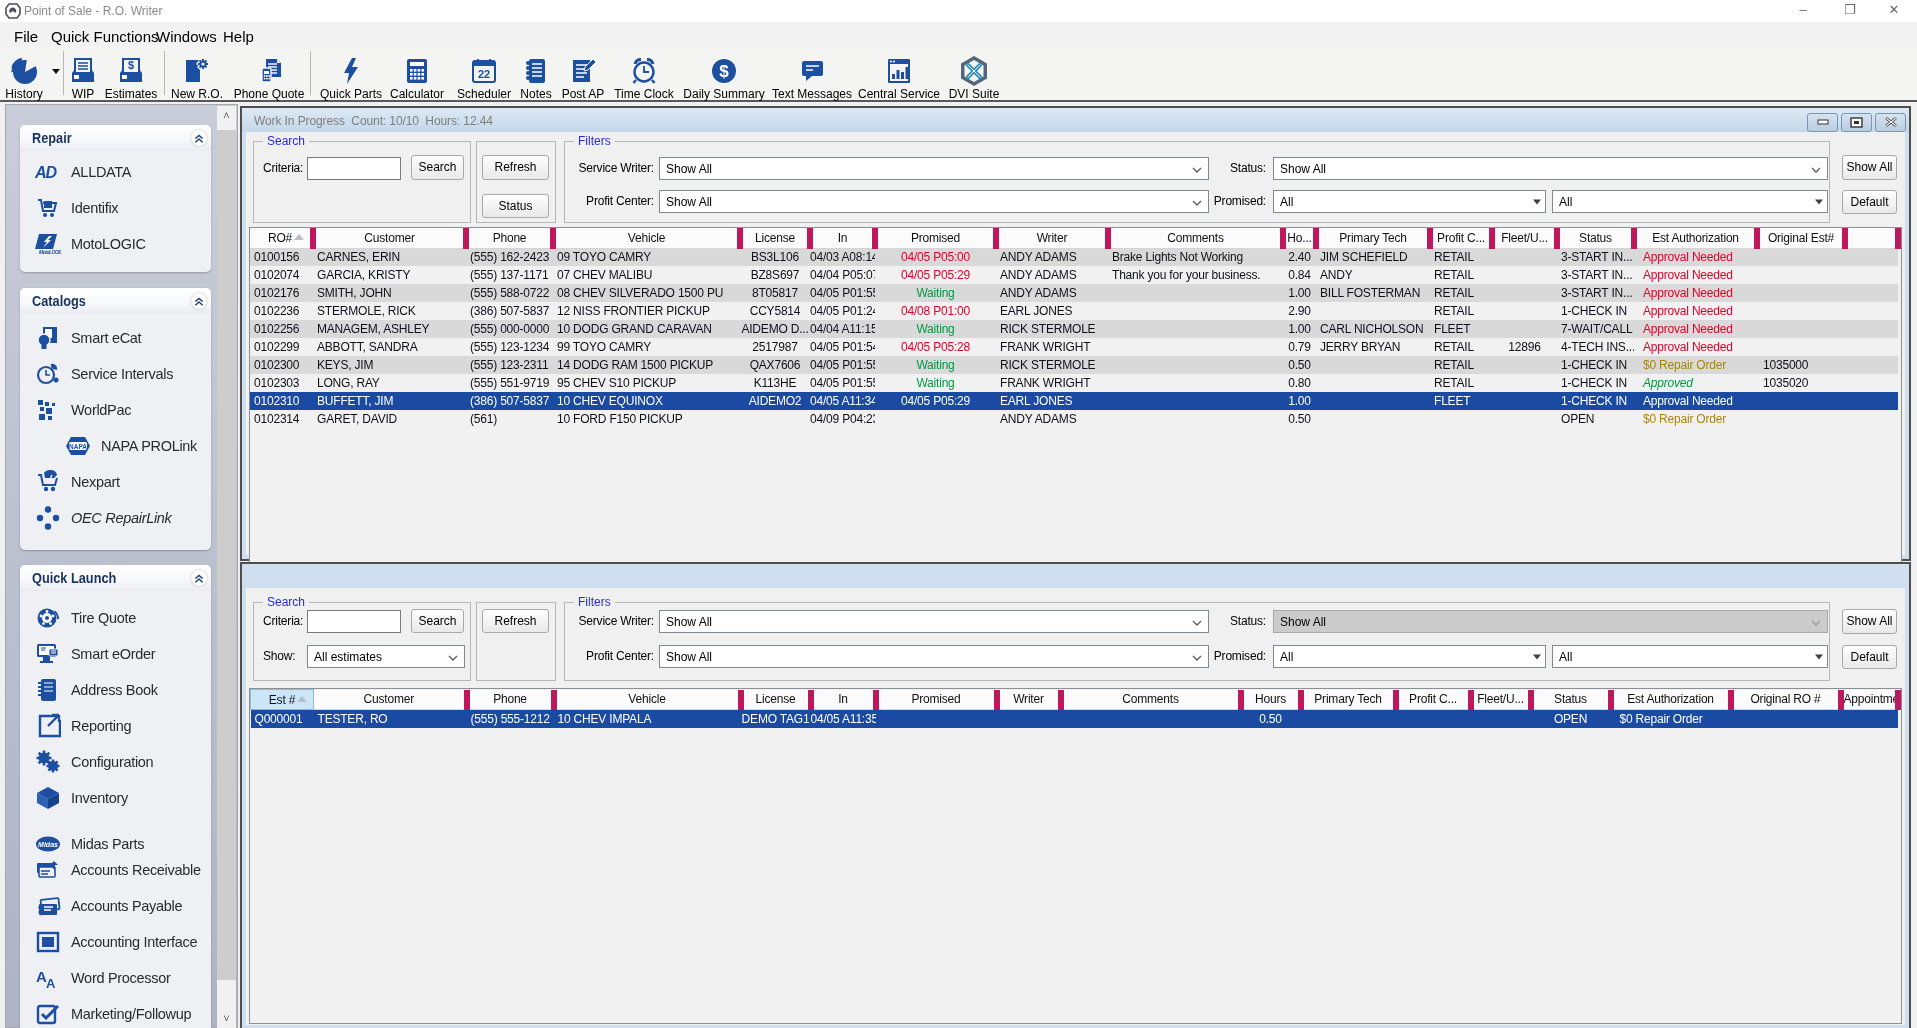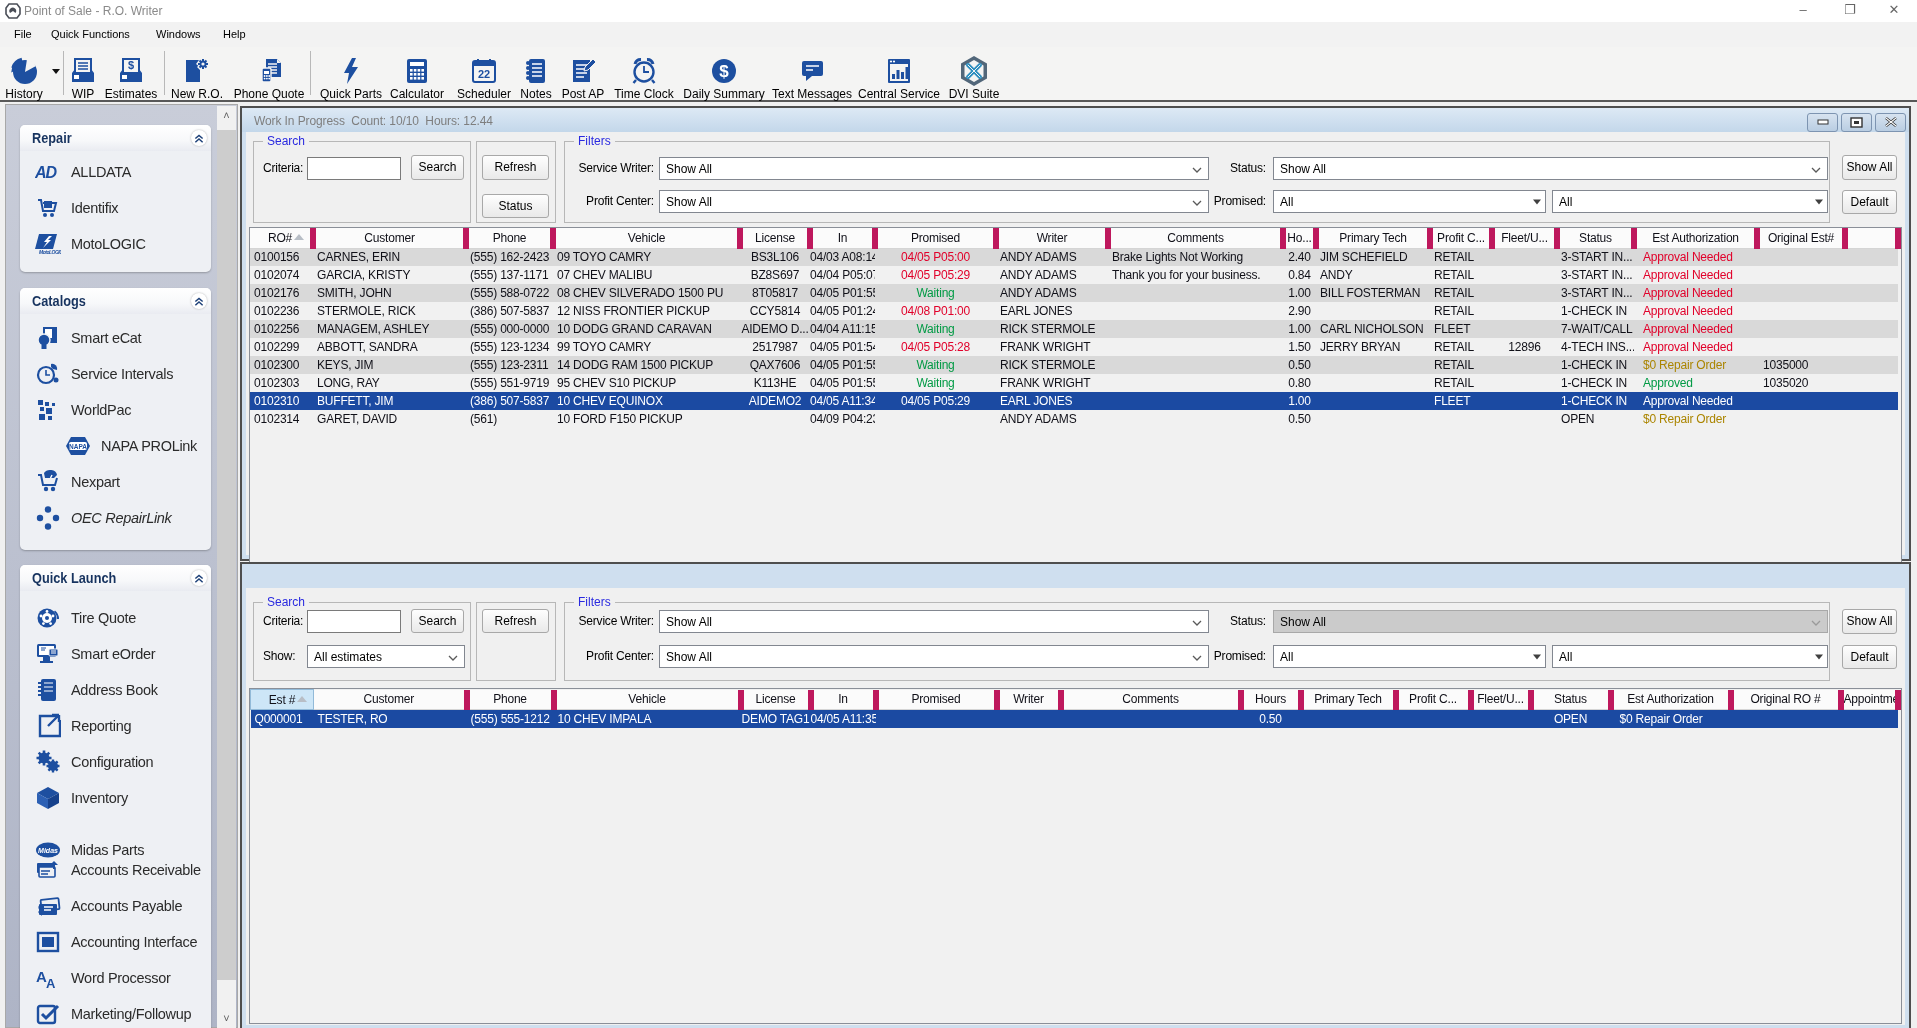--- a/index.html
+++ b/index.html
@@ -2,21 +2,21 @@
 <html><head>
 <meta charset="utf-8">
 <style>
 * { margin:0; padding:0; box-sizing:border-box; }
 html,body { width:1917px; height:1028px; overflow:hidden; font-family:"Liberation Sans", sans-serif; background:#f0f0f0; }
 #titlebar { position:absolute; left:0; top:0; width:1917px; height:22px; background:#ffffff; }
 #titlebar .ttext { position:absolute; left:24px; top:4px; font-size:12px; color:#8a8a8a; }
 #titlebar .appico { position:absolute; left:5px; top:3px; }
 .wbtn { position:absolute; top:0; width:14px; height:20px; color:#666; font-size:13px; text-align:center; line-height:20px; }
 #menubar { position:absolute; left:0; top:22px; width:1917px; height:25px; background:#f2f2f2; }
-#menubar span { position:absolute; top:6px; font-size:11px; color:#000; }
+#menubar span { position:absolute; top:6px; font-size:15px; color:#000; }
 #toolbar { position:absolute; left:0; top:47px; width:1917px; height:55px; background:#f4f4f3; border-bottom:2px solid #585858; }
 .tbi { position:absolute; top:9px; text-align:center; }
 .tbi .lbl { font-size:12px; color:#000; margin-top:1px; white-space:nowrap; }
 .tbi .ico { height:30px; display:flex; align-items:center; justify-content:center; }
 .tsep { position:absolute; top:4px; width:1px; height:44px; background:#b8b8b8; }
 
 #sidebar { position:absolute; left:5px; top:104px; width:233px; height:924px; background:linear-gradient(180deg,#c9cdd9 0%,#aeb4c6 100%); border:1px solid #a8a8a8; }
 #sbscroll { position:absolute; right:1px; top:1px; width:19px; height:922px; background:#f1f1f1; }
 #sbthumb { position:absolute; left:0px; top:24px; width:19px; height:850px; background:#cdcdcd; }
 .sbarrow { position:absolute; left:0; width:19px; height:19px; color:#606060; font-size:11px; text-align:center; line-height:19px; }
@@ -488,21 +488,21 @@
     <div class="pitem" style="top:215px;">
         <span class="pico">
           <svg width="26" height="26" viewBox="0 0 26 26">
             <path d="M13 2 L24 8 L13 14 L2 8 Z" fill="#1d4fa0"></path>
             <path d="M2 8 L13 14 V24 L2 18 Z" fill="#2c60b4"></path>
             <path d="M24 8 L13 14 V24 L24 18 Z" fill="#16418c"></path>
           </svg>
         </span>
         <span class="ptxt">Inventory</span>
       </div>
-    <div class="pitem" style="top:267px;text-align:right;">
+    <div class="pitem" style="top:261px;text-align:right;">
         <span class="pico">
           <svg width="26" height="26" viewBox="0 0 26 26">
             <ellipse cx="13" cy="13" rx="12" ry="7.5" fill="#1d4fa0"></ellipse>
             <text x="13" y="16" font-size="7" font-weight="bold" font-style="italic" fill="#fff" text-anchor="middle" font-family="Liberation Sans">Midas</text>
           </svg>
         </span>
         <span class="ptxt">Midas Parts</span>
       </div>
     <div class="pitem" style="top:287px;">
         <span class="pico">
@@ -763,21 +763,21 @@
         <tr class="even">
               <td>0102299</td>
               <td>ABBOTT, SANDRA</td>
               <td>(555) 123-1234</td>
               <td>99 TOYO CAMRY</td>
               <td class="ctr">2517987</td>
               <td class="ctr">04/05 P01:54</td>
               <td class="ctr red">04/05 P05:28</td>
               <td>FRANK WRIGHT</td>
               <td></td>
-              <td class="ctr">1.50</td>
+              <td class="ctr">0.79</td>
               <td>JERRY BRYAN</td>
               <td>RETAIL</td>
               <td class="ctr">12896</td>
               <td>4-TECH INS...</td>
               <td class="red" style="padding-left:9px;">Approval Needed</td>
               <td></td>
               <td></td>
             </tr>
         <tr class="odd">
               <td>0102300</td>
@@ -806,21 +806,21 @@
               <td class="ctr">K113HE</td>
               <td class="ctr">04/05 P01:55</td>
               <td class="ctr grn">Waiting</td>
               <td>FRANK WRIGHT</td>
               <td></td>
               <td class="ctr">0.80</td>
               <td></td>
               <td>RETAIL</td>
               <td></td>
               <td>1-CHECK IN</td>
-              <td class="grn" style="padding-left:9px;">Approved</td>
+              <td class="grn" style="padding-left:9px;font-style:italic;">Approved</td>
               <td style="padding-left:6px;">1035020</td>
               <td></td>
             </tr>
         <tr class="sel">
               <td>0102310</td>
               <td>BUFFETT, JIM</td>
               <td>(386) 507-5837</td>
               <td>10 CHEV EQUINOX</td>
               <td class="ctr">AIDEMO2</td>
               <td class="ctr">04/05 A11:34</td>

